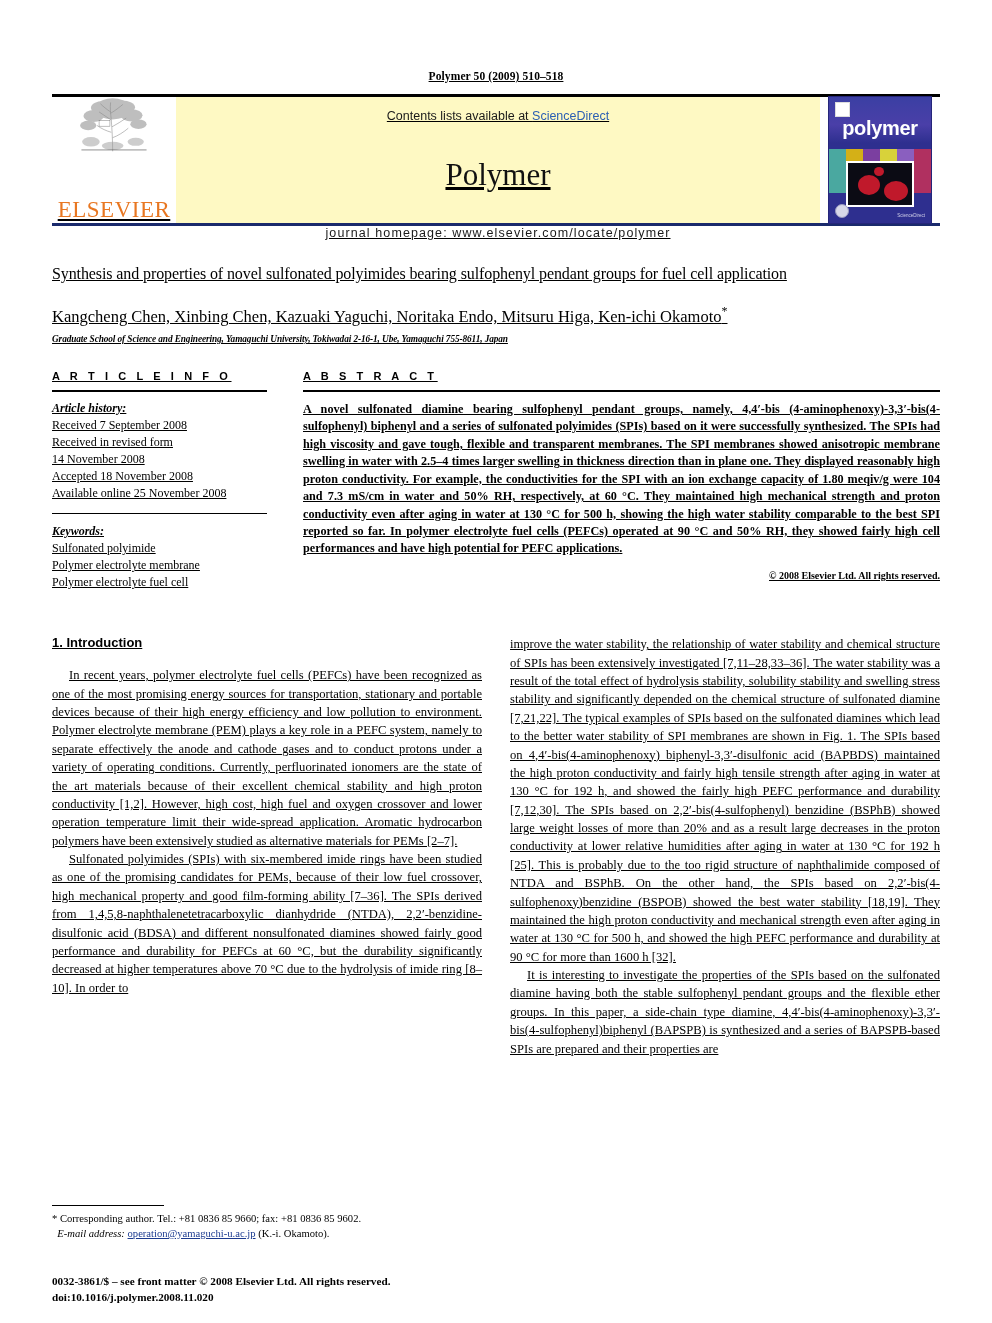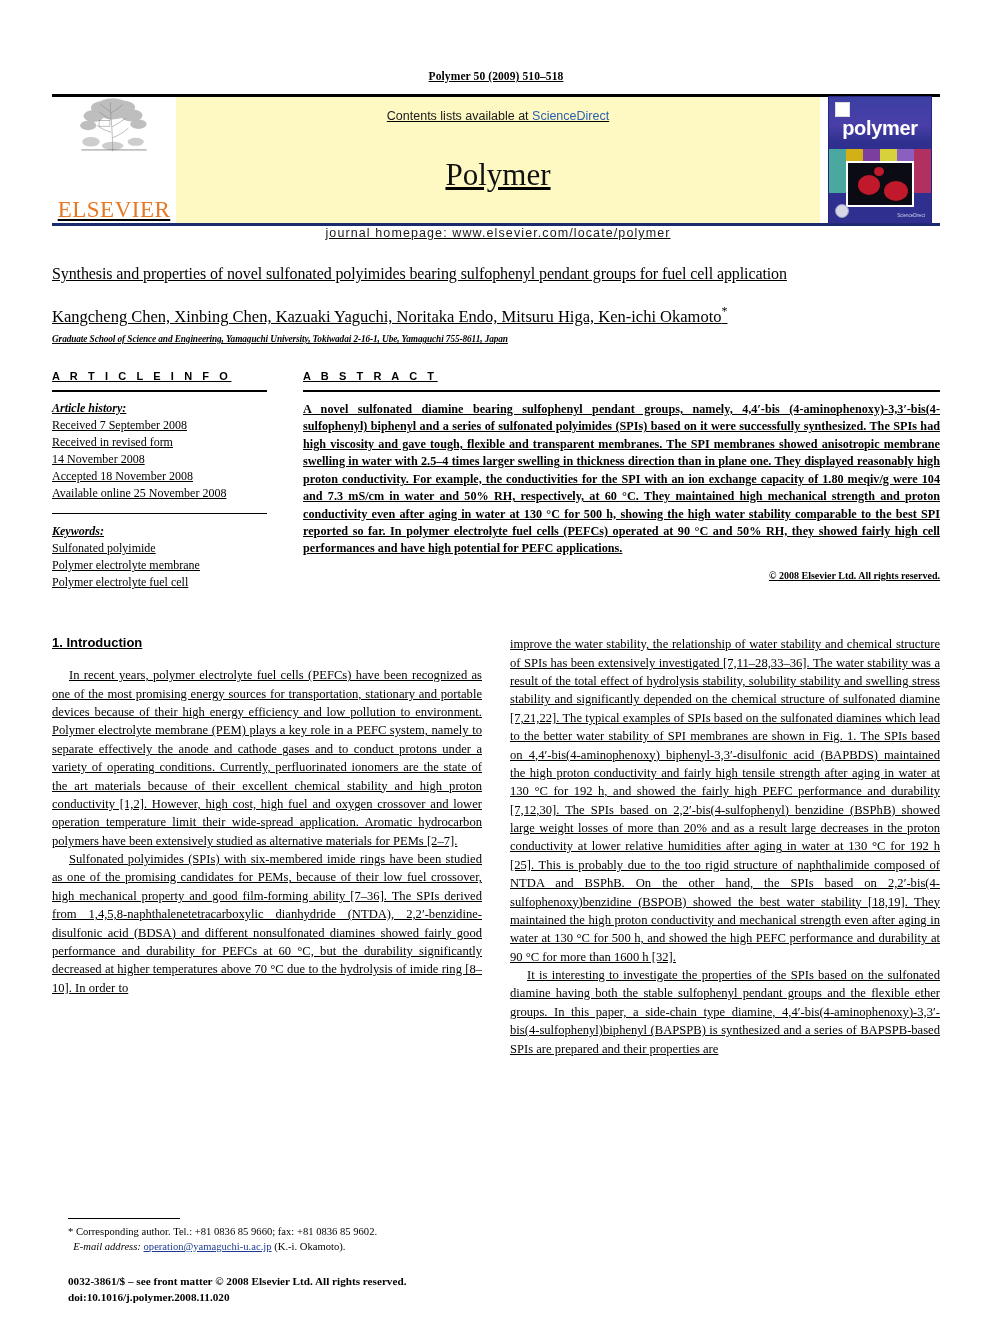--- a/index.html
+++ b/index.html
@@ -220,39 +220,39 @@
     text-align: justify;
     margin: 0;
     text-indent: 17px;
     hyphens: auto;
   }
   p.para + p.para { margin-top: 0; }
 
   
   .footnote-zone {
     position: absolute;
-    left: 68px;
+    left: 52px;
     bottom: 18px;
     width: 420px;
   }
   .fn-rule { border-top: 1px solid #000; width: 112px; margin-bottom: 5px; }
   .footnote {
     font-family: "Liberation Serif", serif;
     font-size: 10.6px;
     line-height: 1.42;
     margin: 0;
   }
   .footnote .fn-ital { font-style: italic; }
   .footnote a, .mail { color: #1b3a8f; }
   .issn-block {
     font-family: "Liberation Serif", serif;
     font-weight: bold;
     font-size: 11.2px;
     line-height: 1.38;
-    margin-top: 20px;
+    margin-top: 33px;
   }
 </style>
 </head>
 <body>
 
 <div class="page">
 
   <div class="running-head">Polymer 50 (2009) 510–518</div>
 
   <div class="banner">

